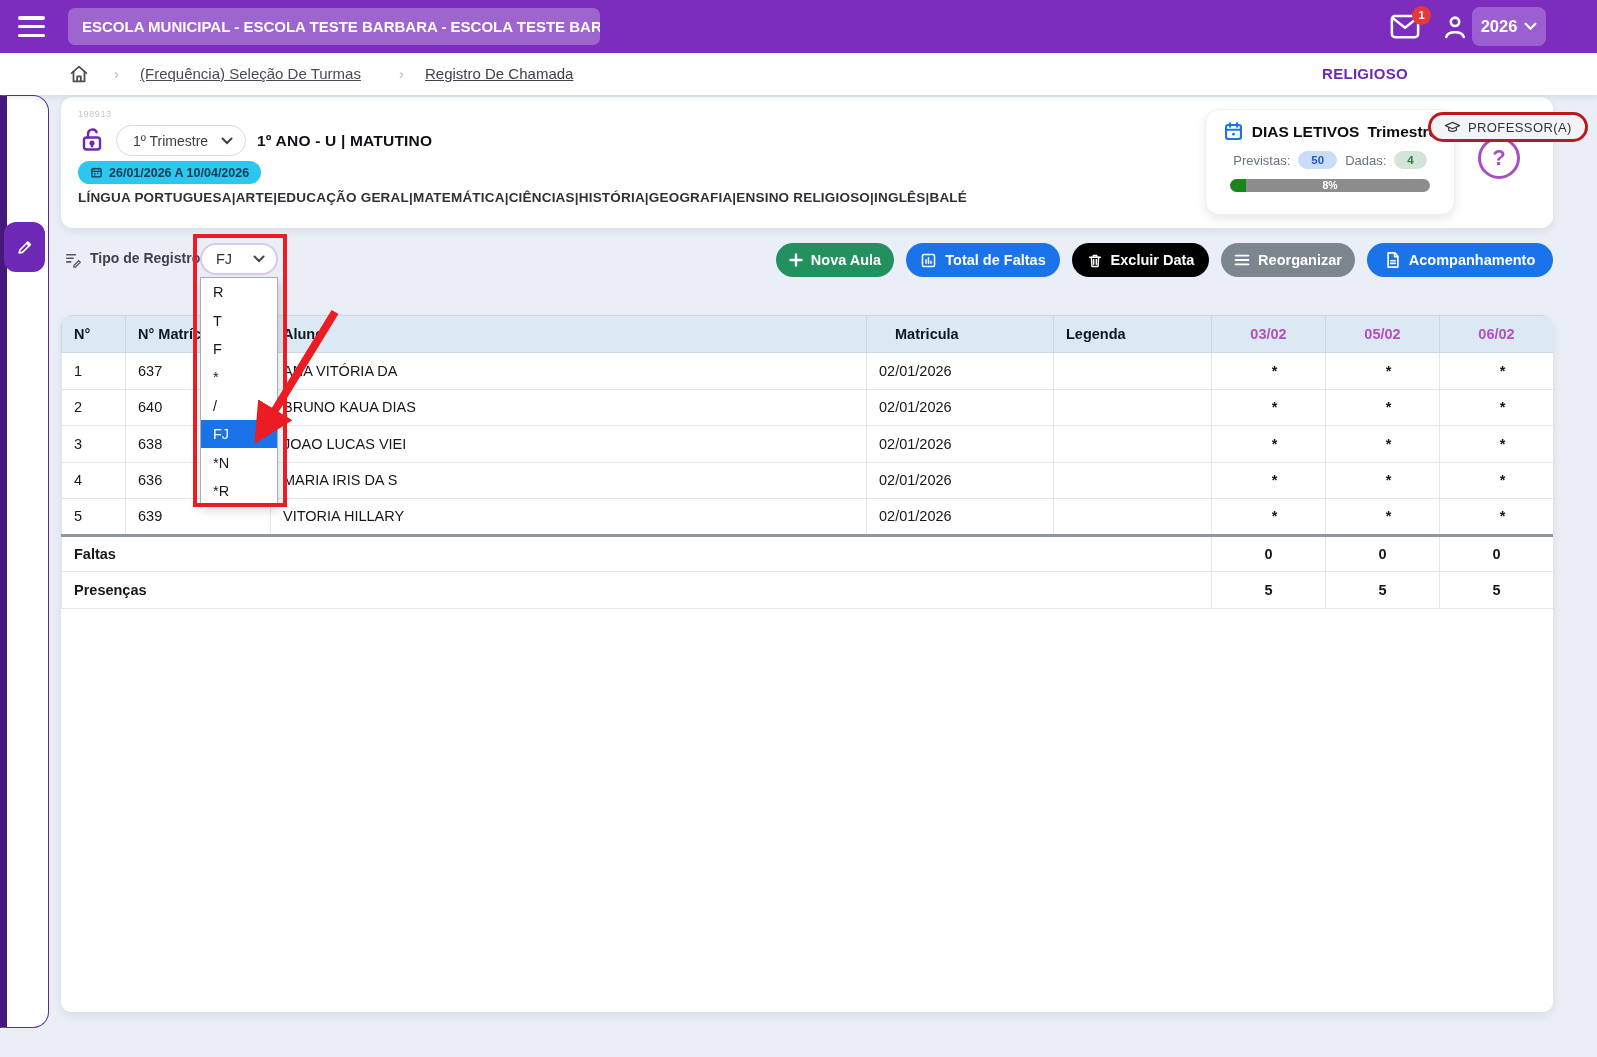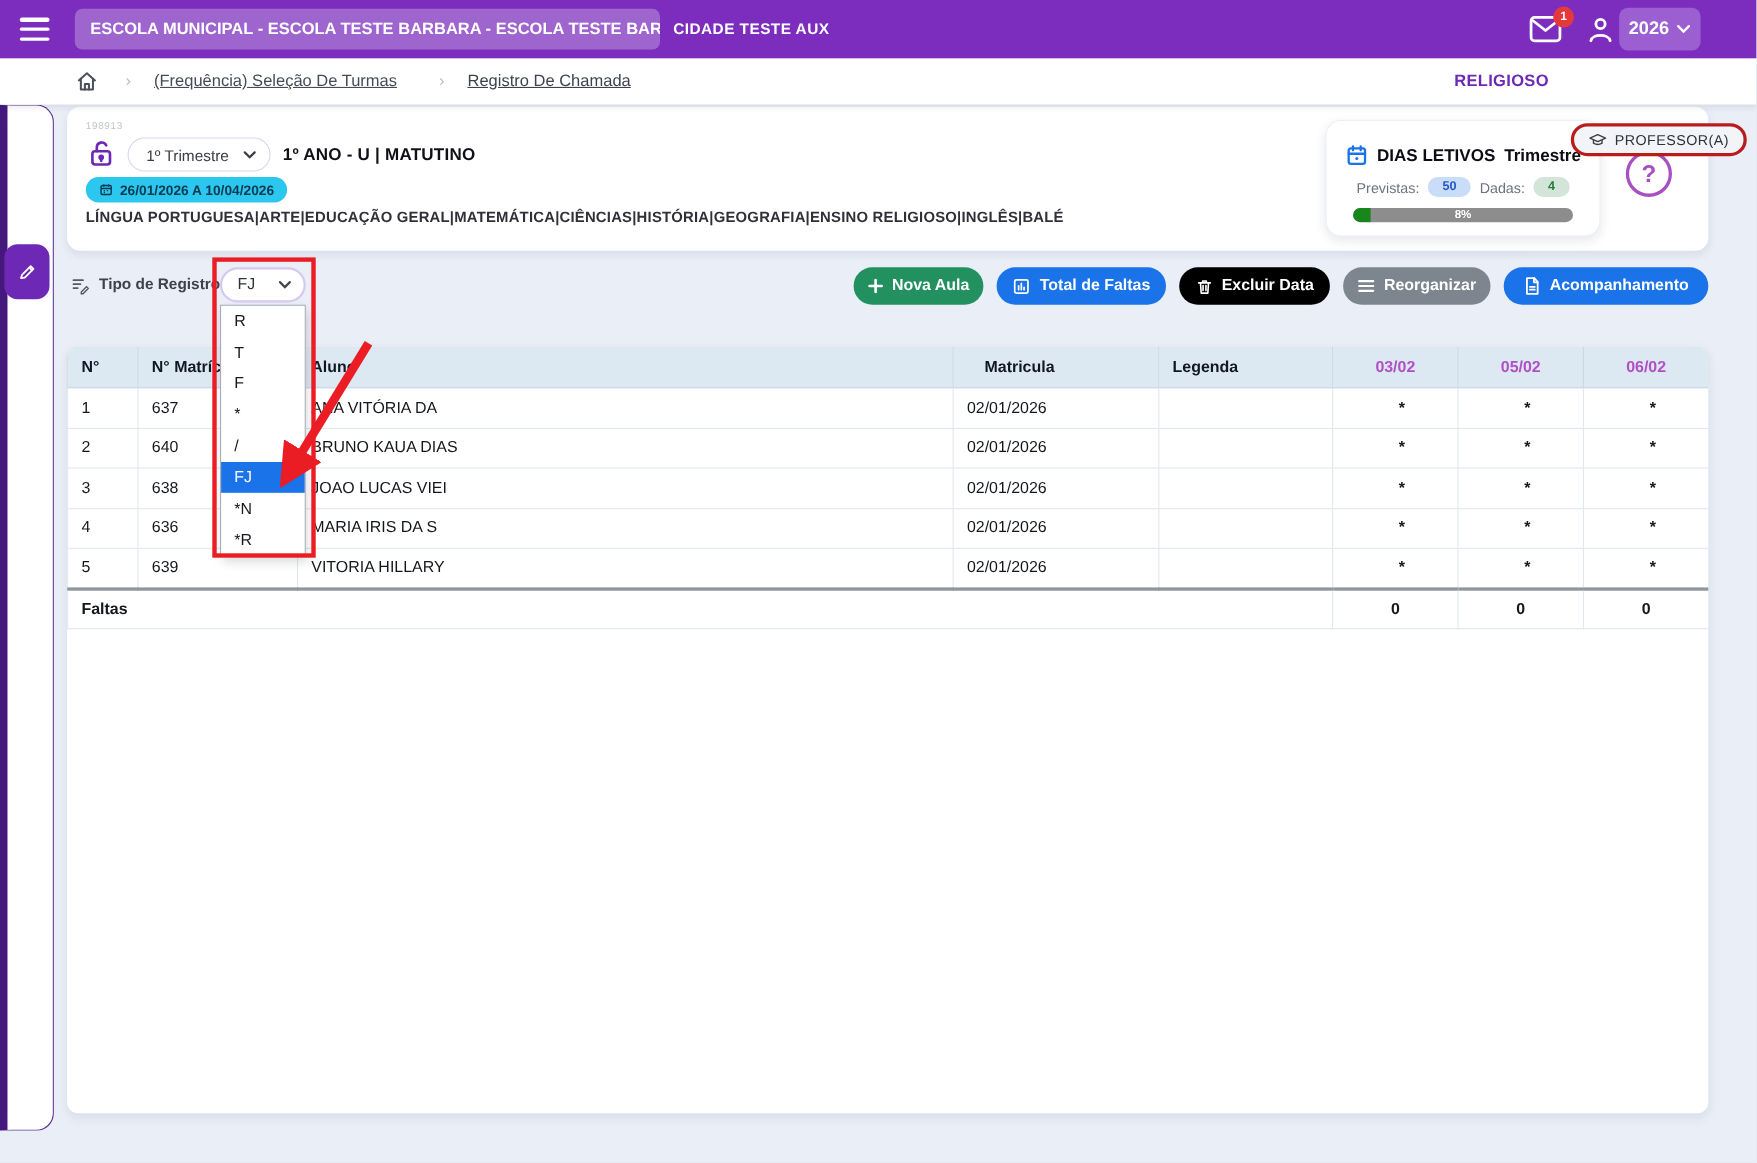--- a/index.html
+++ b/index.html
@@ -35,21 +35,21 @@
   
   .head-card{left:61px;top:97px;width:1492px;height:131px;background:#fff;border-radius:12px;box-shadow:0 3px 8px rgba(25,35,65,.08);z-index:2;}
   .code{left:17px;top:12px;font-size:9px;color:#c0c5cd;letter-spacing:.6px;}
   .lock-ic{left:20px;top:29px;width:22px;height:27px;color:#6d28b5;}
   .tri-pill{left:55px;top:28px;width:130px;height:31px;background:#fff;border:1.5px solid #ddd3ef;border-radius:16px;display:flex;align-items:center;justify-content:space-between;padding:0 12px 0 16px;font-size:14px;color:#3a3d44;cursor:pointer;}
   .class-title{left:196px;top:35px;font-size:15.5px;font-weight:800;color:#101018;letter-spacing:.2px;}
   .period-pill{left:17px;top:64px;height:23px;background:#2bc7ee;border-radius:12px;display:inline-flex;align-items:center;gap:6px;padding:0 12px;color:#093a52;font-weight:800;font-size:12.5px;}
   .subjects{left:17px;top:93px;font-size:13.5px;font-weight:600;color:#303038;letter-spacing:.2px;}
 
   .dias-card{left:1144px;top:12px;width:250px;height:106px;background:#fff;border:1px solid #edeff3;border-radius:14px;box-shadow:0 4px 10px rgba(25,35,65,.10);}
-  .dias-title{display:flex;align-items:center;justify-content:center;gap:8px;margin-top:21px;font-size:15.5px;color:#0c0c14;}
+  .dias-title{display:flex;align-items:center;justify-content:center;gap:8px;margin-top:11px;font-size:15.5px;color:#0c0c14;}
   .dias-title .t1{font-weight:800;} .dias-title .t2{font-weight:700;}
   .dias-labels{display:flex;align-items:center;justify-content:center;gap:8px;margin-top:9px;font-size:13px;color:#6b7280;}
   .mini-pill{height:18px;border-radius:9px;font-size:11.5px;font-weight:700;display:inline-flex;align-items:center;justify-content:center;padding:0 13px;}
   .pill-blue{background:#c9dcf8;color:#2456c8;} .pill-green{background:#d3e5d9;color:#2c7a3c;}
   .progress{position:relative;margin:10px auto 0;width:200px;height:13px;background:#8d8d8d;border-radius:7px;overflow:hidden;}
   .progress-fill{position:absolute;left:0;top:0;bottom:0;background:#18871b;border-radius:7px 0 0 7px;}
   .progress-text{position:absolute;left:0;right:0;top:0;text-align:center;color:#fff;font-size:10.5px;font-weight:700;line-height:13px;}
   .help-circle{left:1417px;top:40px;width:42px;height:42px;border:3.5px solid #a84fc1;border-radius:50%;color:#a84fc1;font-size:23px;font-weight:700;display:flex;align-items:center;justify-content:center;cursor:pointer;}
 
   
@@ -95,21 +95,20 @@
 
 <div id="canvas">
 
   <div class="abs topbar">
     <div class="abs hamburger">
         <span></span>
         <span></span>
         <span></span>
       </div>
     <div class="abs school-pill">ESCOLA MUNICIPAL - ESCOLA TESTE BARBARA - ESCOLA TESTE BARBARA</div>
-    <div class="abs city">CIDADE TESTE AUX</div>
     <div class="abs mail icon-btn">
       <svg width="30" height="25" viewBox="0 0 24 20" fill="none" stroke="currentColor" stroke-width="2" stroke-linecap="round" stroke-linejoin="round">
           <rect x="1.5" y="1.5" width="21" height="17" rx="2.5"></rect>
           <path d="M2.5 3.5 L12 11 L21.5 3.5"></path>
         </svg>
     </div>
     <div class="abs badge">1</div>
     <div class="abs person icon-btn">
       <svg width="28" height="29" viewBox="0 0 24 24" fill="none" stroke="currentColor" stroke-width="2.2" stroke-linecap="round">
           <circle cx="12" cy="8" r="3.6"></circle>
@@ -424,20 +423,26 @@
           <td class="mark">*</td>
           <td class="mark">*</td>
           <td class="mark">*</td>
         </tr>
         <tr class="sumrow firstsum">
           <td colspan="5">Faltas</td>
           <td class="val">0</td>
           <td class="val">0</td>
           <td class="val">0</td>
         </tr>
+        <tr class="sumrow">
+          <td colspan="5">Presenças</td>
+          <td class="val">5</td>
+          <td class="val">5</td>
+          <td class="val">5</td>
+        </tr>
       </tbody>
     </table>
   </div>
 
   <div class="abs reg-select">
     <span>FJ</span>
     <svg width="12" height="8" viewBox="0 0 12 8" fill="none" stroke="#43464c" stroke-width="2" stroke-linecap="round">
         <path d="M1.5 1.5 L6 6 L10.5 1.5"></path>
       </svg>
   </div>

